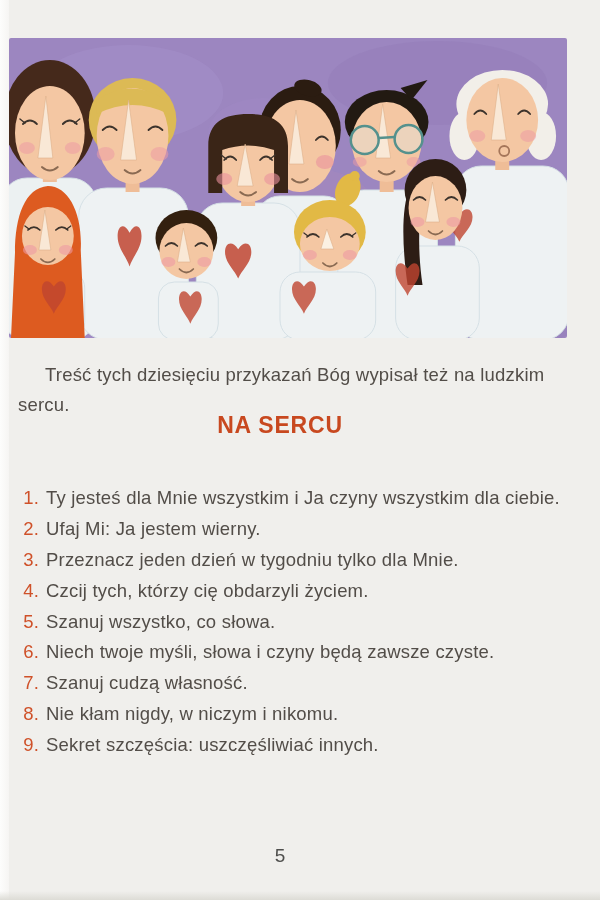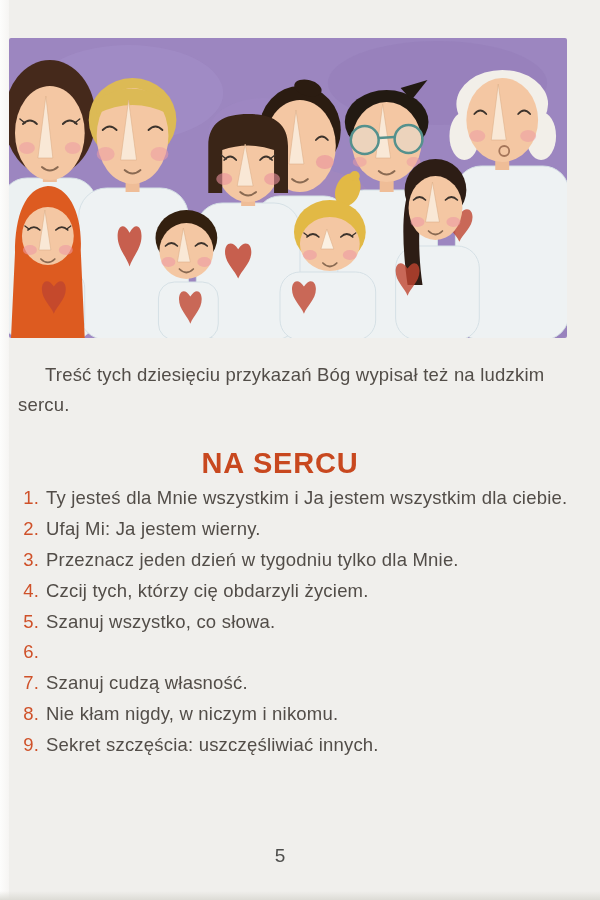--- a/index.html
+++ b/index.html
@@ -24,22 +24,22 @@
   .bottom-shade{position:absolute;left:0;right:0;bottom:0;height:9px;
     background:linear-gradient(#f0efec00,#dddcd6);}
   .illustration{position:absolute;left:9px;top:38px;width:558px;height:300px;}
   .illustration svg{width:100%;height:100%;display:block;border-radius:2px;}
   .intro{
     position:absolute;left:18px;top:360px;width:562px;margin:0;
     font-size:18.5px;line-height:30px;letter-spacing:0.2px;
     color:var(--c-body_text,#524d48);text-indent:27px;
   }
   .heading{
-    position:absolute;left:0;top:447px;width:560px;margin:0;
-    text-align:center;font-size:29px;font-weight:bold;letter-spacing:0.8px;
+    position:absolute;left:0;top:412px;width:560px;margin:0;
+    text-align:center;font-size:23px;font-weight:bold;letter-spacing:0.8px;
     color:var(--c-heading,#c8481f);
   }
   .commandments{
     position:absolute;left:12px;top:483px;width:580px;margin:0;padding:0;
     list-style:none;
   }
   .commandments li{
     display:flex;align-items:baseline;height:30.9px;line-height:30.9px;
     font-size:18.5px;letter-spacing:0.2px;
   }
@@ -219,40 +219,41 @@
     </svg>
   </div>
 
   <p class="intro">Treść tych dziesięciu przykazań Bóg wypisał też na ludzkim sercu.</p>
 
   <h1 class="heading">NA SERCU</h1>
 
   <ol class="commandments">
     <li>
       <span class="num">1.</span>
-      <span class="txt">Ty jesteś dla Mnie wszystkim i Ja jestem wszystkim dla ciebie.</span>
+      <span class="txt">Ty jesteś dla Mnie wszystkim i Ja czyny wszystkim dla ciebie.</span>
     </li>
     <li>
       <span class="num">2.</span>
       <span class="txt">Ufaj Mi: Ja jestem wierny.</span>
     </li>
     <li>
       <span class="num">3.</span>
       <span class="txt">Przeznacz jeden dzień w tygodniu tylko dla Mnie.</span>
     </li>
     <li>
       <span class="num">4.</span>
       <span class="txt">Czcij tych, którzy cię obdarzyli życiem.</span>
     </li>
     <li>
       <span class="num">5.</span>
       <span class="txt">Szanuj wszystko, co słowa.</span>
     </li>
     <li>
       <span class="num">6.</span>
+      <span class="txt">Niech twoje myśli, słowa i czyny będą zawsze czyste.</span>
     </li>
     <li>
       <span class="num">7.</span>
       <span class="txt">Szanuj cudzą własność.</span>
     </li>
     <li>
       <span class="num">8.</span>
       <span class="txt">Nie kłam nigdy, w niczym i nikomu.</span>
     </li>
     <li>

